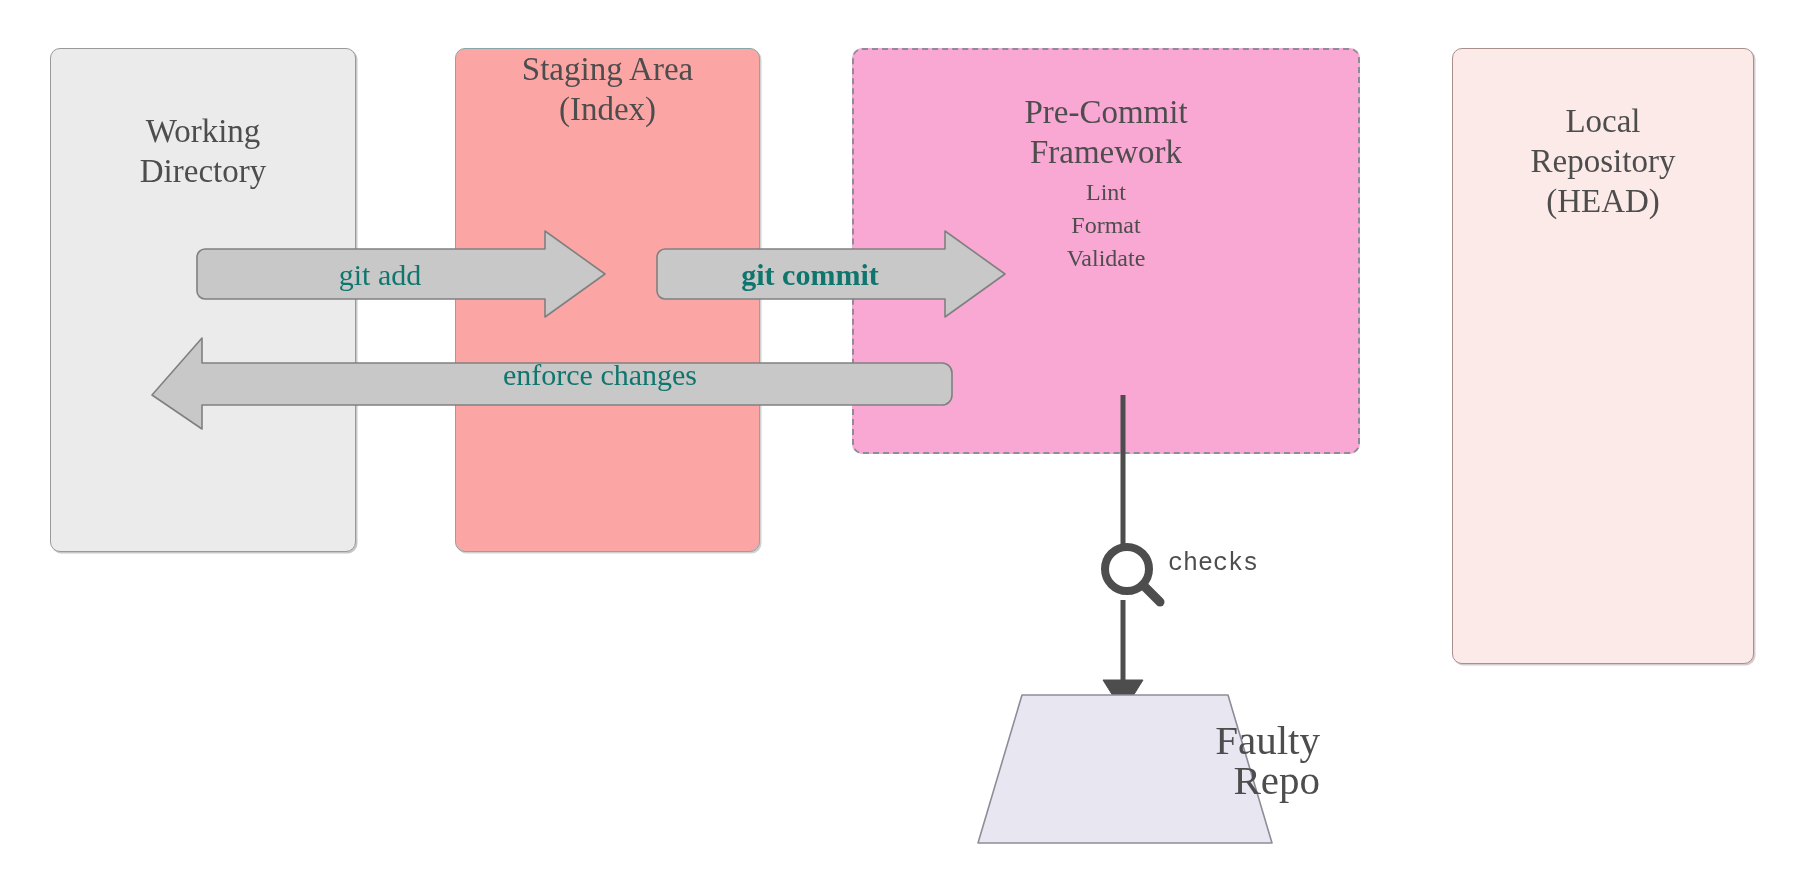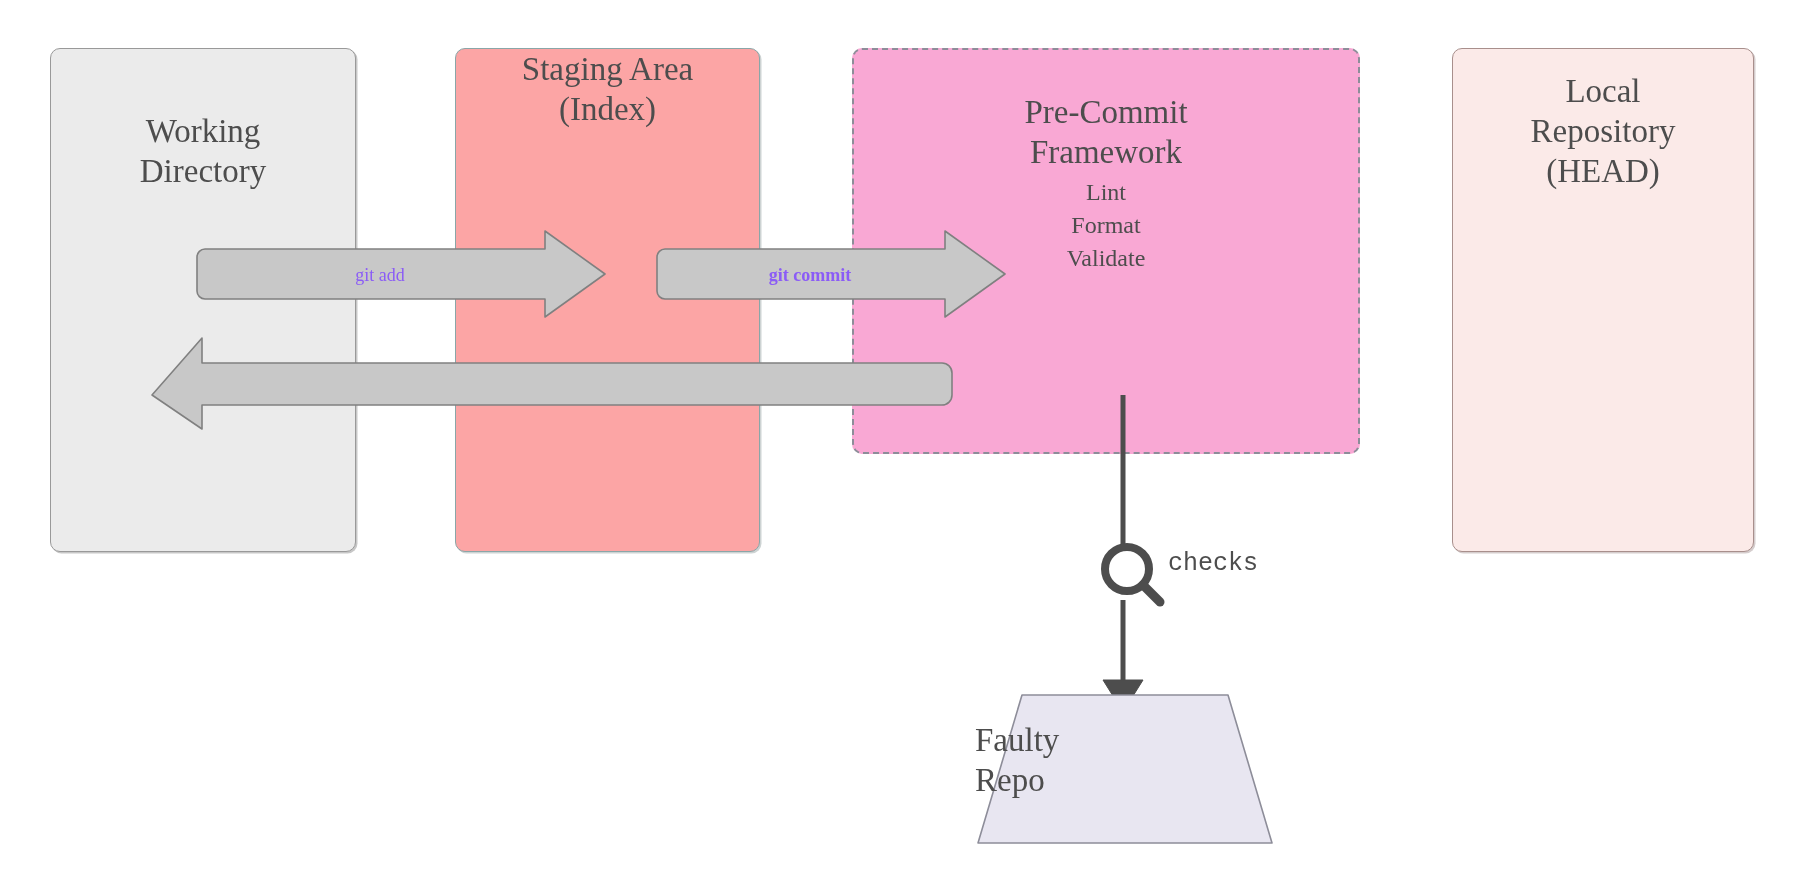--- a/index.html
+++ b/index.html
@@ -56,59 +56,59 @@
     box-shadow: 1.5px 1.5px 0 rgba(130,145,145,.40);
   }
   #pre-commit-framework {
     left: 852px; top: 48px; width: 508px; height: 406px;
     background: #f9a8d4;
     border: 2.5px dashed #8d8d99;
     box-shadow: none;
     padding-top: 42px;
   }
   #local-repository {
-    left: 1452px; top: 48px; width: 302px; height: 504px;
+    left: 1452px; top: 48px; width: 302px; height: 616px;
     background: #fbeae8;
     border: 1.3px solid #a88f8c;
     box-shadow: 1.5px 1.5px 0 rgba(150,130,130,.40);
-    padding-top: 22px;
+    padding-top: 52px;
   }
 
   
   #overlay {
     position: absolute;
     left: 0; top: 0;
     width: 1800px; height: 880px;
     pointer-events: none;
   }
 
   .arrow-label {
     position: absolute;
-    color: #8b5cf6;
-    font-size: 18px;
+    color: #0f766e;
+    font-size: 30px;
     line-height: 30px;
     text-align: center;
     white-space: nowrap;
   }
   #git-add-label   { left: 200px; top: 260px; width: 360px; }
   #git-commit-label{ left: 660px; top: 260px; width: 300px; font-weight: bold; }
   #enforce-label   { left: 330px; top: 360px; width: 540px; }
   #checks-label {
     left: 1168px; top: 549px;
     font-size: 25px;
     color: #4d4d4d;
     text-align: left;
     font-family: Liberation Mono, monospace;
   }
   #faulty-repo-label {
     position: absolute;
-    left: 975px; top: 720px; width: 300px;
-    text-align: left;
+    left: 1020px; top: 720px; width: 300px;
+    text-align: right;
     color: #4d4d4d;
-    font-size: 33px;
+    font-size: 41px;
     line-height: 40px;
     white-space: pre-line;
   }
 </style>
 </head>
 <body>
 
 <div id="canvas">
 
   <div class="node" id="working-directory">
@@ -156,19 +156,20 @@
     <line x1="1123" y1="600" x2="1123" y2="688" stroke="#4d4d4d" stroke-width="5"></line>
     <path d="M 1103,680 L 1143,680 L 1123,712 Z" fill="#4d4d4d" stroke="#4d4d4d" stroke-width="1"></path>
 
     <path d="M 1022,695 L 1228,695 L 1272,843 L 978,843 Z" fill="#e8e6f1" stroke="#8d8d99" stroke-width="1.6" stroke-linejoin="round"></path>
   </svg>
 
   <div class="arrow-label" id="git-add-label">git add</div>
 
   <div class="arrow-label" id="git-commit-label">git commit</div>
 
+  <div class="arrow-label" id="enforce-label">enforce changes</div>
 
   <div class="arrow-label" id="checks-label">checks</div>
 
   <div id="faulty-repo-label">Faulty
 Repo</div>
 
 </div>
 
 </body></html>

